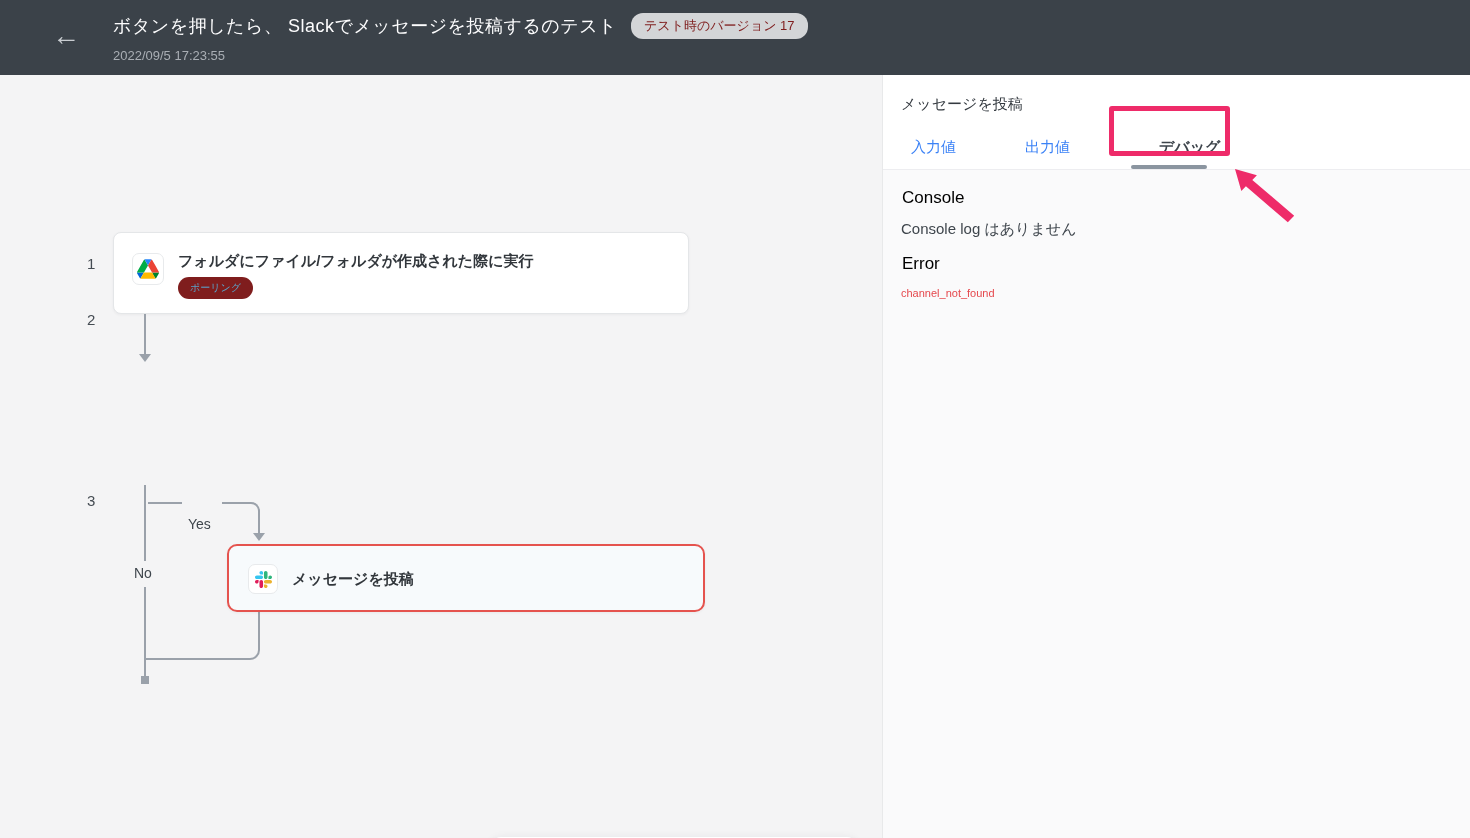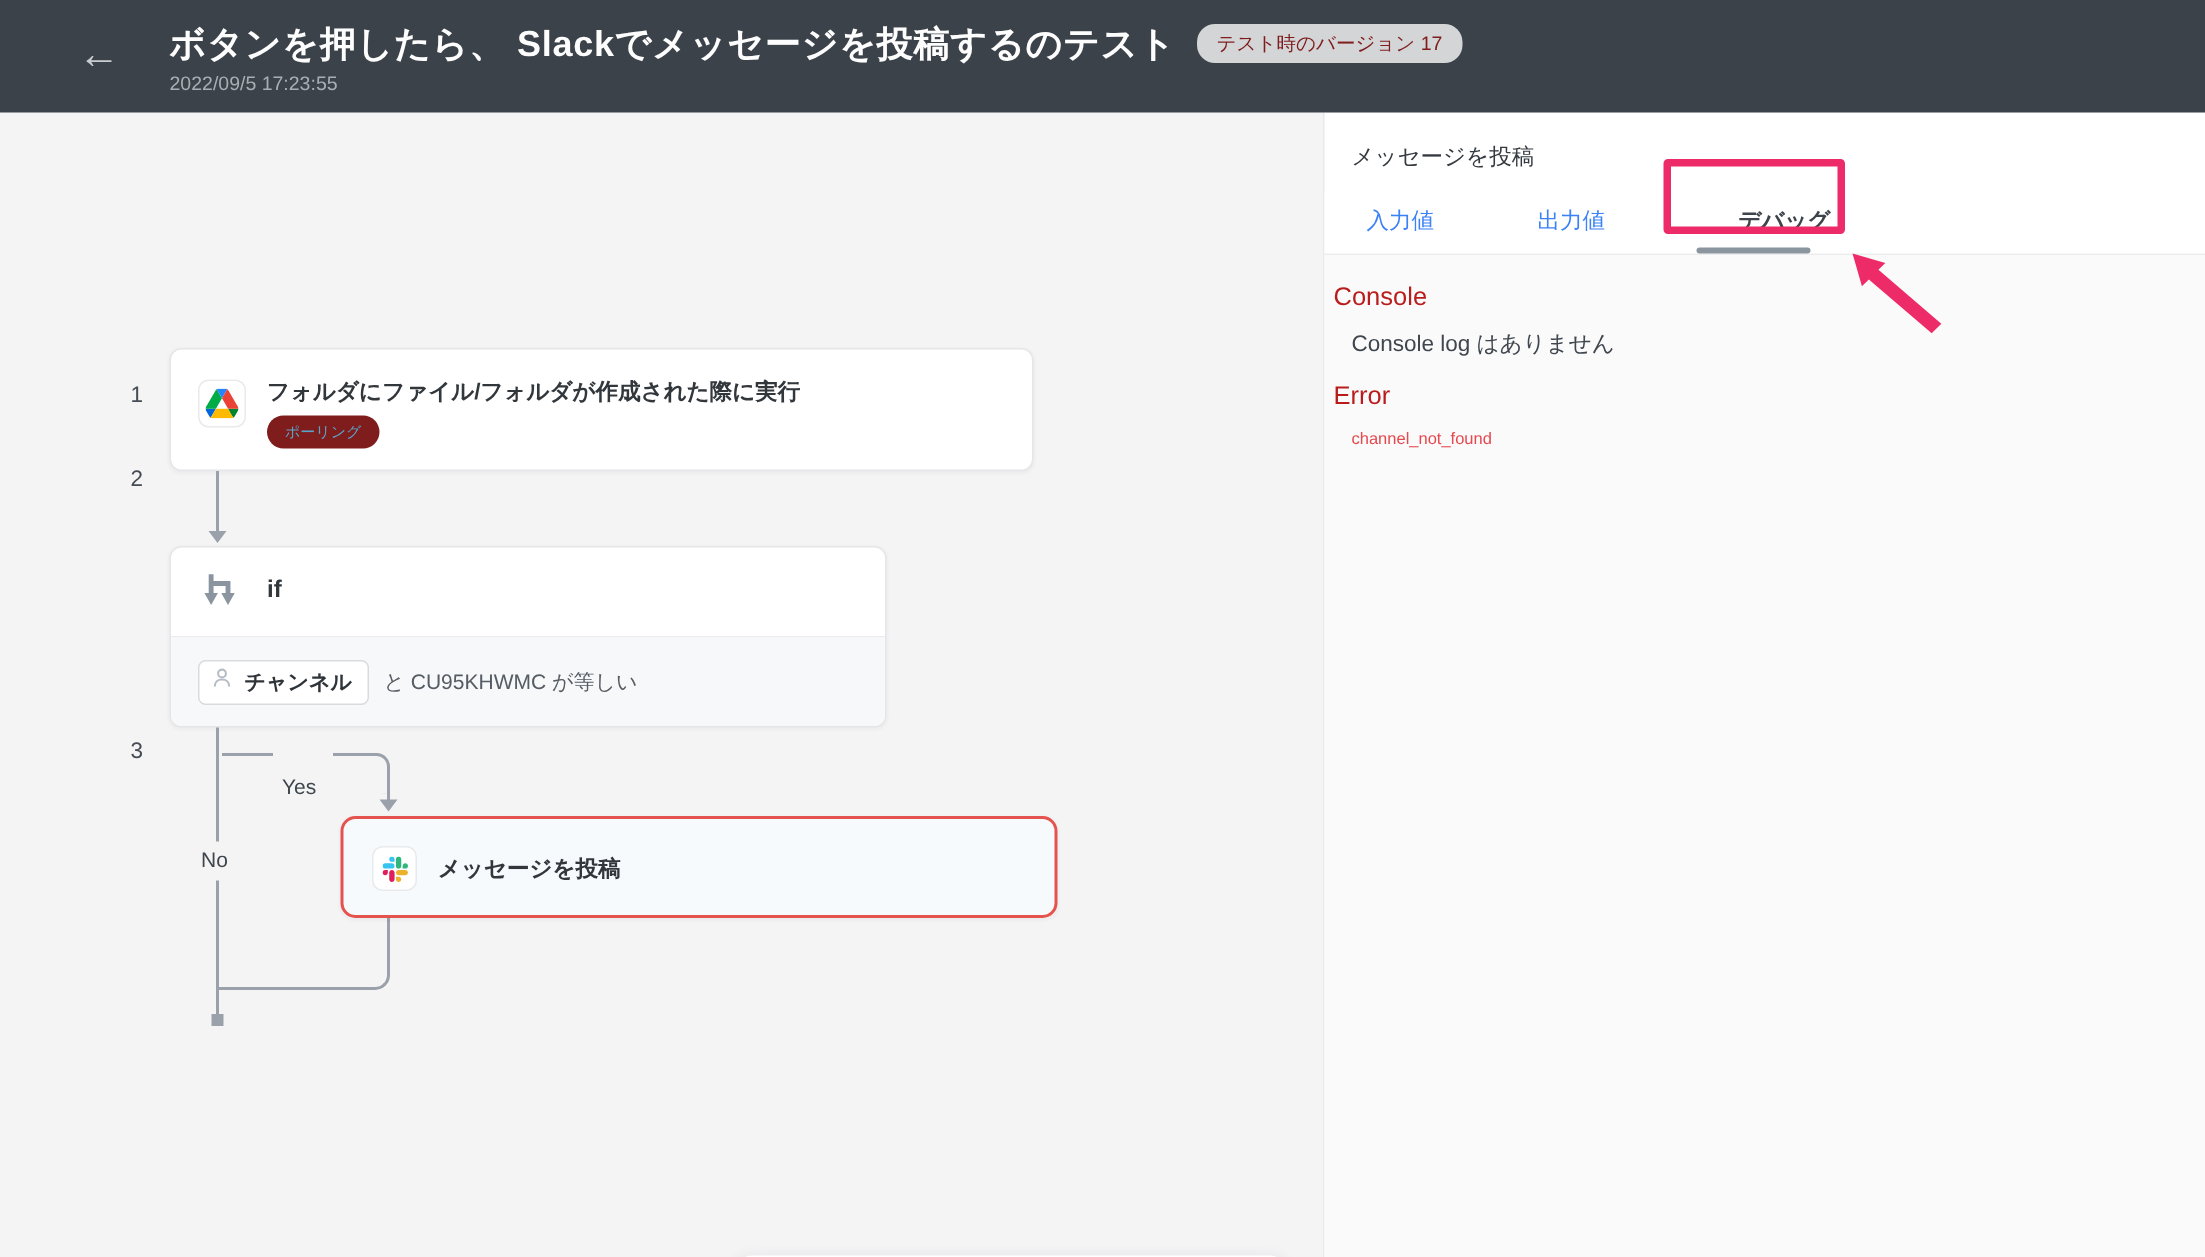--- a/index.html
+++ b/index.html
@@ -12,21 +12,21 @@
   
   .header {
     position:absolute; left:0; top:0; width:1470px; height:75px;
     background:#3b4249; color:#fff; z-index:30;
   }
   .back-arrow {
     position:absolute; left:48px; top:18px; font-size:28px; color:#c9cdd1;
     cursor:pointer; line-height:1; padding:4px;
   }
   .header-title-row { position:absolute; left:113px; top:13px; display:flex; align-items:center; gap:14px; }
-  .header-title { font-size:24px; font-weight:bold; color:#fdfdfe; letter-spacing:0.5px; white-space:nowrap; }
+  .header-title { font-size:18px; font-weight:normal; color:#fdfdfe; letter-spacing:0.5px; white-space:nowrap; }
   .version-badge {
     background:#d3d5d7; color:#7f1d1d; font-size:13px; border-radius:12px;
     padding:4px 13px; white-space:nowrap;
   }
   .header-timestamp { position:absolute; left:113px; top:48px; font-size:13px; color:#a9aeb4; }
 
   
   .canvas { position:absolute; left:0; top:75px; width:882px; height:763px; background:#f4f4f5; }
 
   .step-number { position:absolute; font-size:15px; color:#454c53; }
@@ -102,21 +102,21 @@
     position:absolute; left:882px; top:75px; width:588px; height:763px;
     background:#fff; border-left:1px solid #e8e9ea;
   }
   .side-panel-title { position:absolute; left:18px; top:20px; font-size:15px; font-weight:500; color:#343a40; }
   .tabbar { position:absolute; left:0; top:53px; width:588px; height:42px; border-bottom:1px solid #ededf0; background:#fff; }
   .tab { position:absolute; top:10px; font-size:15px; color:#3b82f6; cursor:pointer; white-space:nowrap; }
   .tab.active { color:#3d444b; font-weight:bold; }
   .tab1 { left:28px; } .tab2 { left:142px; } .tab3 { left:260px;margin-left:16px; }
   .tab-underline { position:absolute; left:248px; top:37px; width:76px; height:4px; background:#8b95a0; border-radius:2px; }
   .panel-content { position:absolute; left:0; top:95px; width:588px; height:668px; background:#fafafb; }
-  .section-heading { position:absolute; left:6px; font-size:17px; color:#b91c1c; }
+  .section-heading { position:absolute; left:19px; font-size:17px; color:#000000; }
   .console-heading { top:18px; }
   .console-msg { position:absolute; left:18px; top:50px; font-size:15px; color:#3f464d; }
   .error-heading { top:84px; }
   .error-msg { position:absolute; left:18px; top:117px; font-size:11px; color:#e5484d; }
 
   
   .debug-highlight-box {
     position:absolute; left:226px; top:-22px; width:121px; height:50px;
     border:5px solid #ee2b69; border-radius:3px; z-index:5; pointer-events:none;
   }
@@ -151,44 +151,20 @@
         <path fill="#ea4335" d="m73.4 26.5-12.7-22c-.8-1.4-1.95-2.5-3.3-3.3l-13.75 23.8 16.15 28h27.45c0-1.55-.4-3.1-1.2-4.5z"></path>
       </svg>
     </div>
     <div class="node-title">フォルダにファイル/フォルダが作成された際に実行</div>
     <div class="polling-badge">ポーリング</div>
   </div>
 
   <div class="vline" style="left:144px; top:239px; height:41px;"></div>
   <div class="arrow-down" style="left:139px; top:279px;"></div>
 
-  <div class="node node2">
-    <div class="node2-top">
-      <div class="if-icon">
-        <svg width="30" height="30" viewBox="0 0 24 24">
-          <path d="M7 3 V13 M7 8 H16 V13" fill="none" stroke="#8b95a0" stroke-width="2.6"></path>
-          <polygon points="3.4,13 10.6,13 7,19.5" fill="#8b95a0"></polygon>
-          <polygon points="12.4,13 19.6,13 16,19.5" fill="#8b95a0"></polygon>
-        </svg>
-      </div>
-      <div class="if-label">if</div>
-    </div>
-    <div class="node2-bottom">
-      <span class="cond-chip">
-        <span>
-          <svg width="16" height="16" viewBox="0 0 16 16" fill="none" stroke="#b7bdc4" stroke-width="1.4">
-            <circle cx="8" cy="5" r="2.6"></circle>
-            <path d="M3.2 13.6 c0-3 2.1-4.6 4.8-4.6 s4.8 1.6 4.8 4.6"></path>
-          </svg>
-        </span>
-        <span class="cond-chip-label">チャンネル</span>
-      </span>
-      <span class="cond-text">と CU95KHWMC が等しい</span>
-    </div>
-  </div>
 
   <div class="vline" style="left:144px; top:410px; height:76px;"></div>
   <div class="branch-label" style="left:134px; top:490px;">No</div>
   <div class="vline" style="left:144px; top:512px; height:90px;"></div>
   <div class="end-dot"></div>
 
   <div class="hline" style="left:148px; top:427px; width:34px;"></div>
   <div class="branch-label" style="left:188px; top:441px;text-align:center;">Yes</div>
   <div class="yes-corner"></div>
   <div class="vline" style="left:258px; top:452px; height:7px;"></div>

